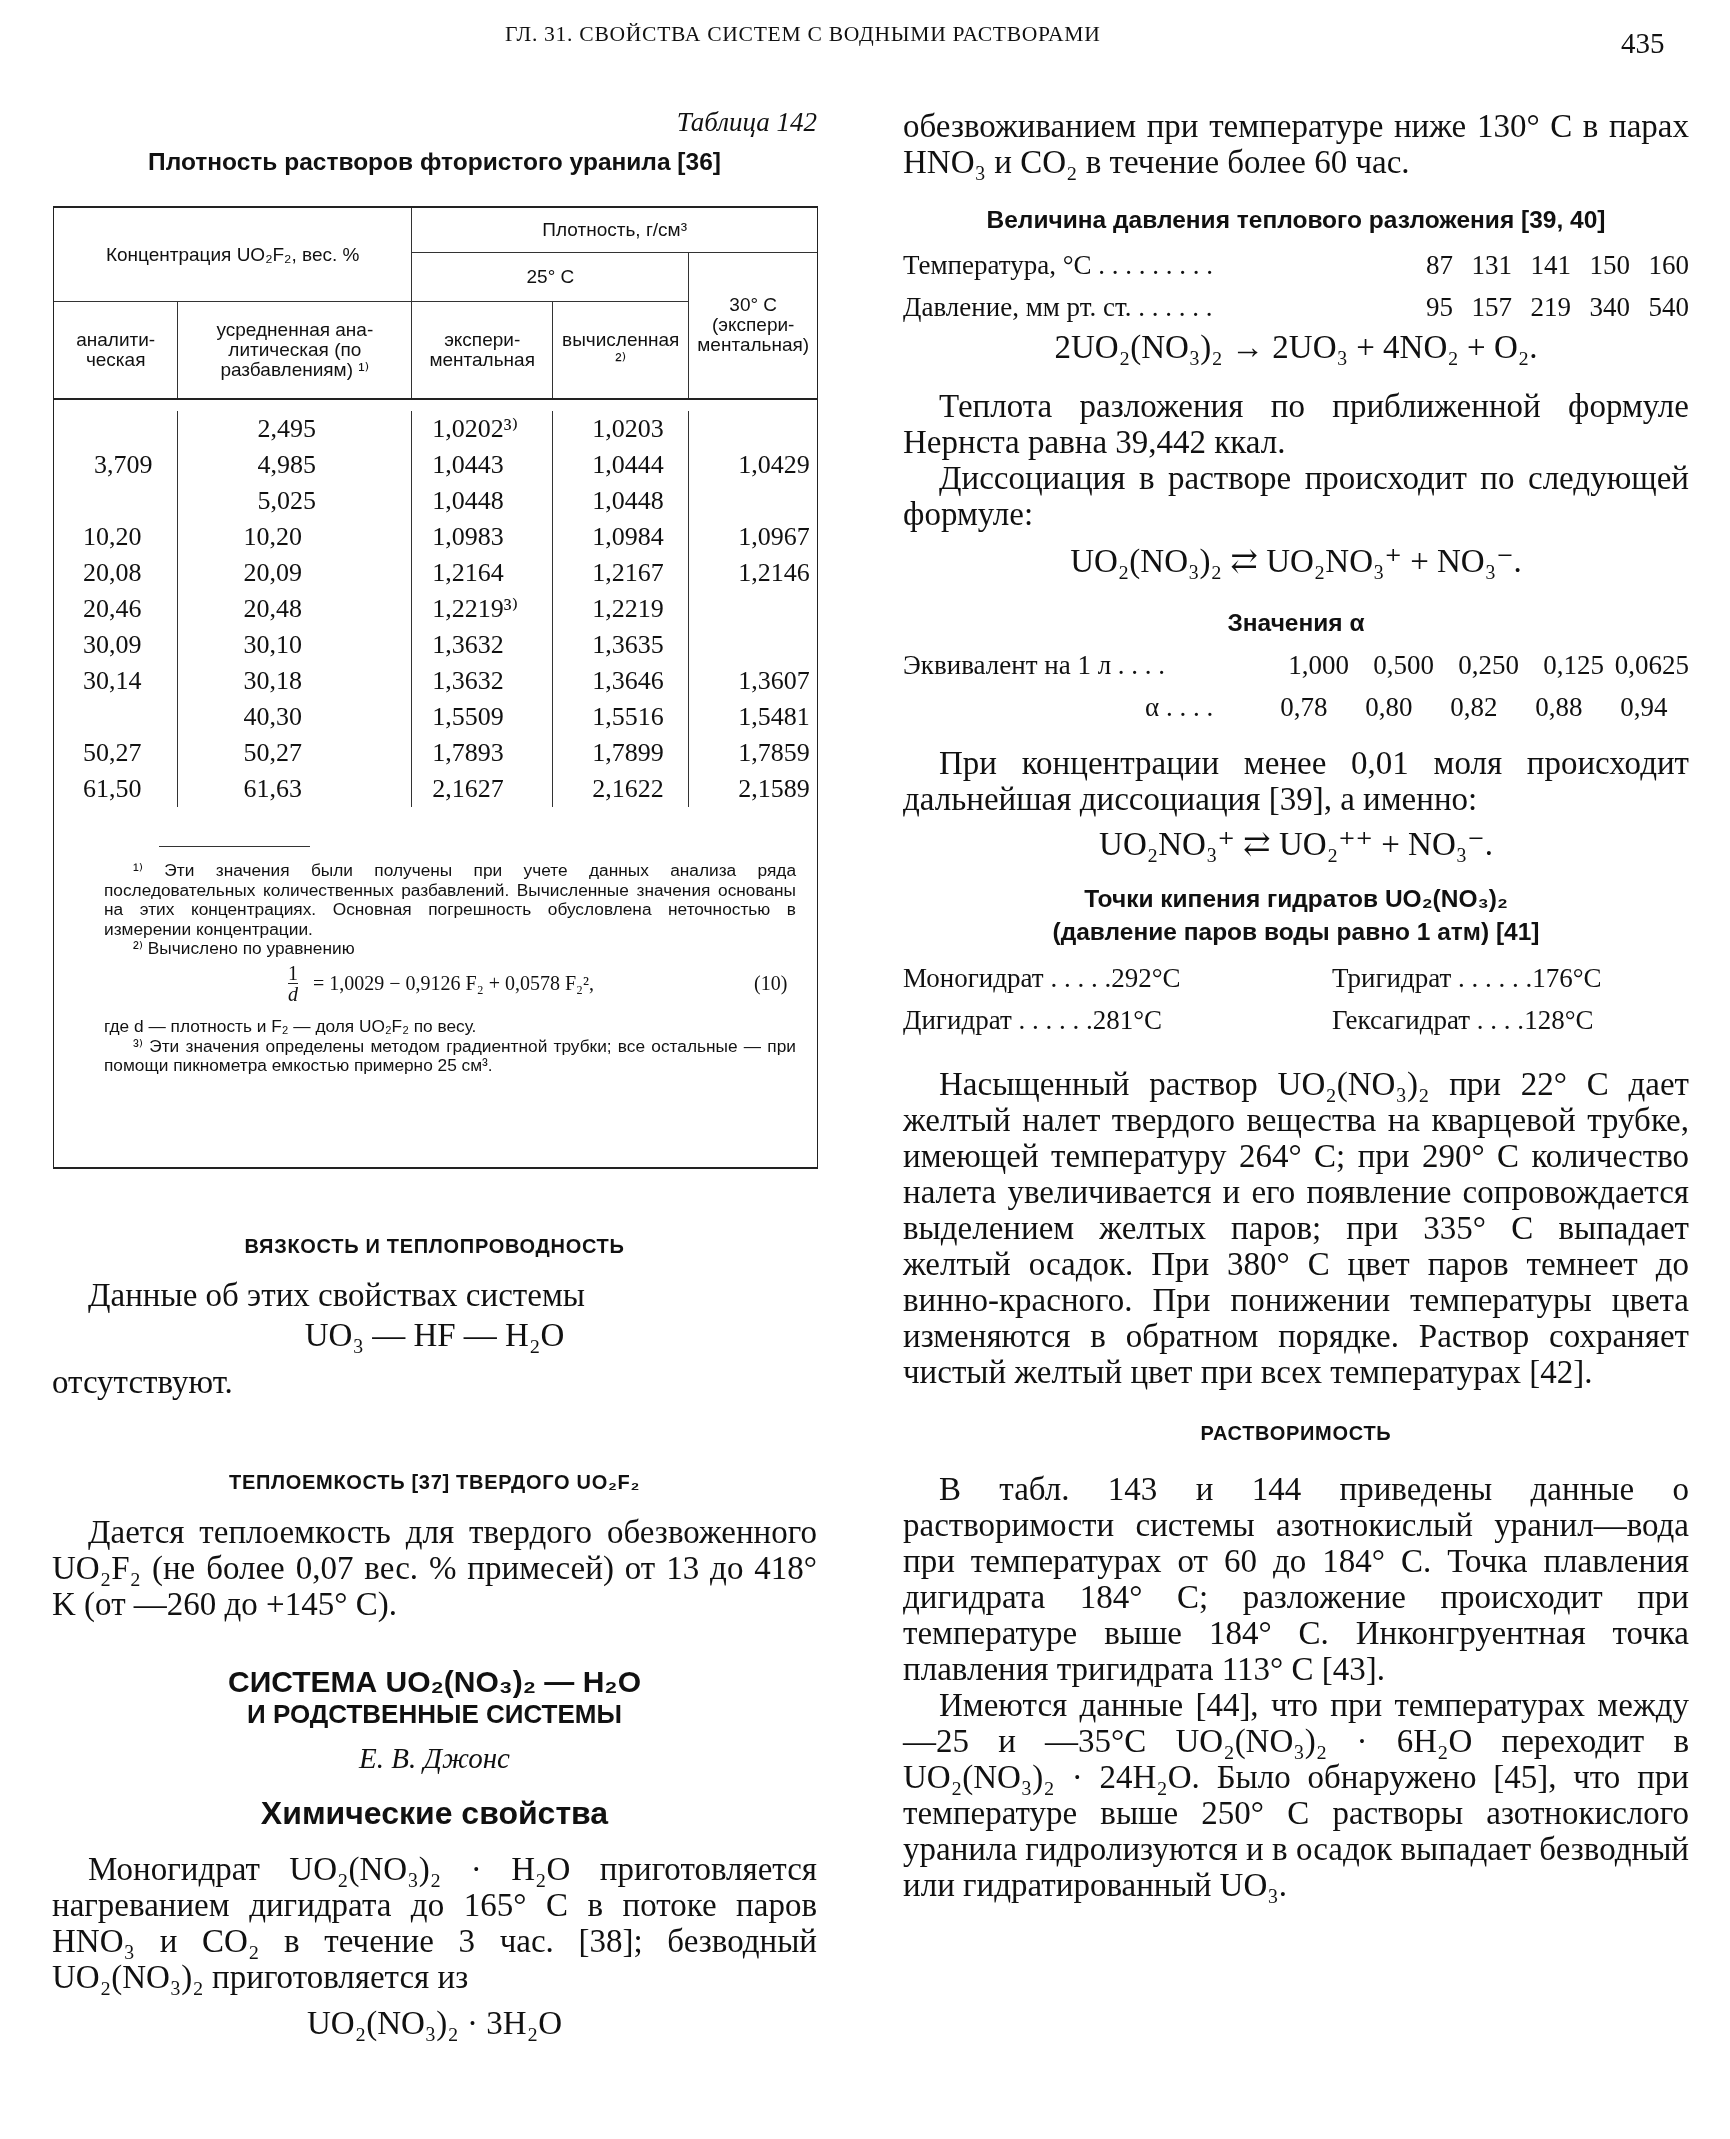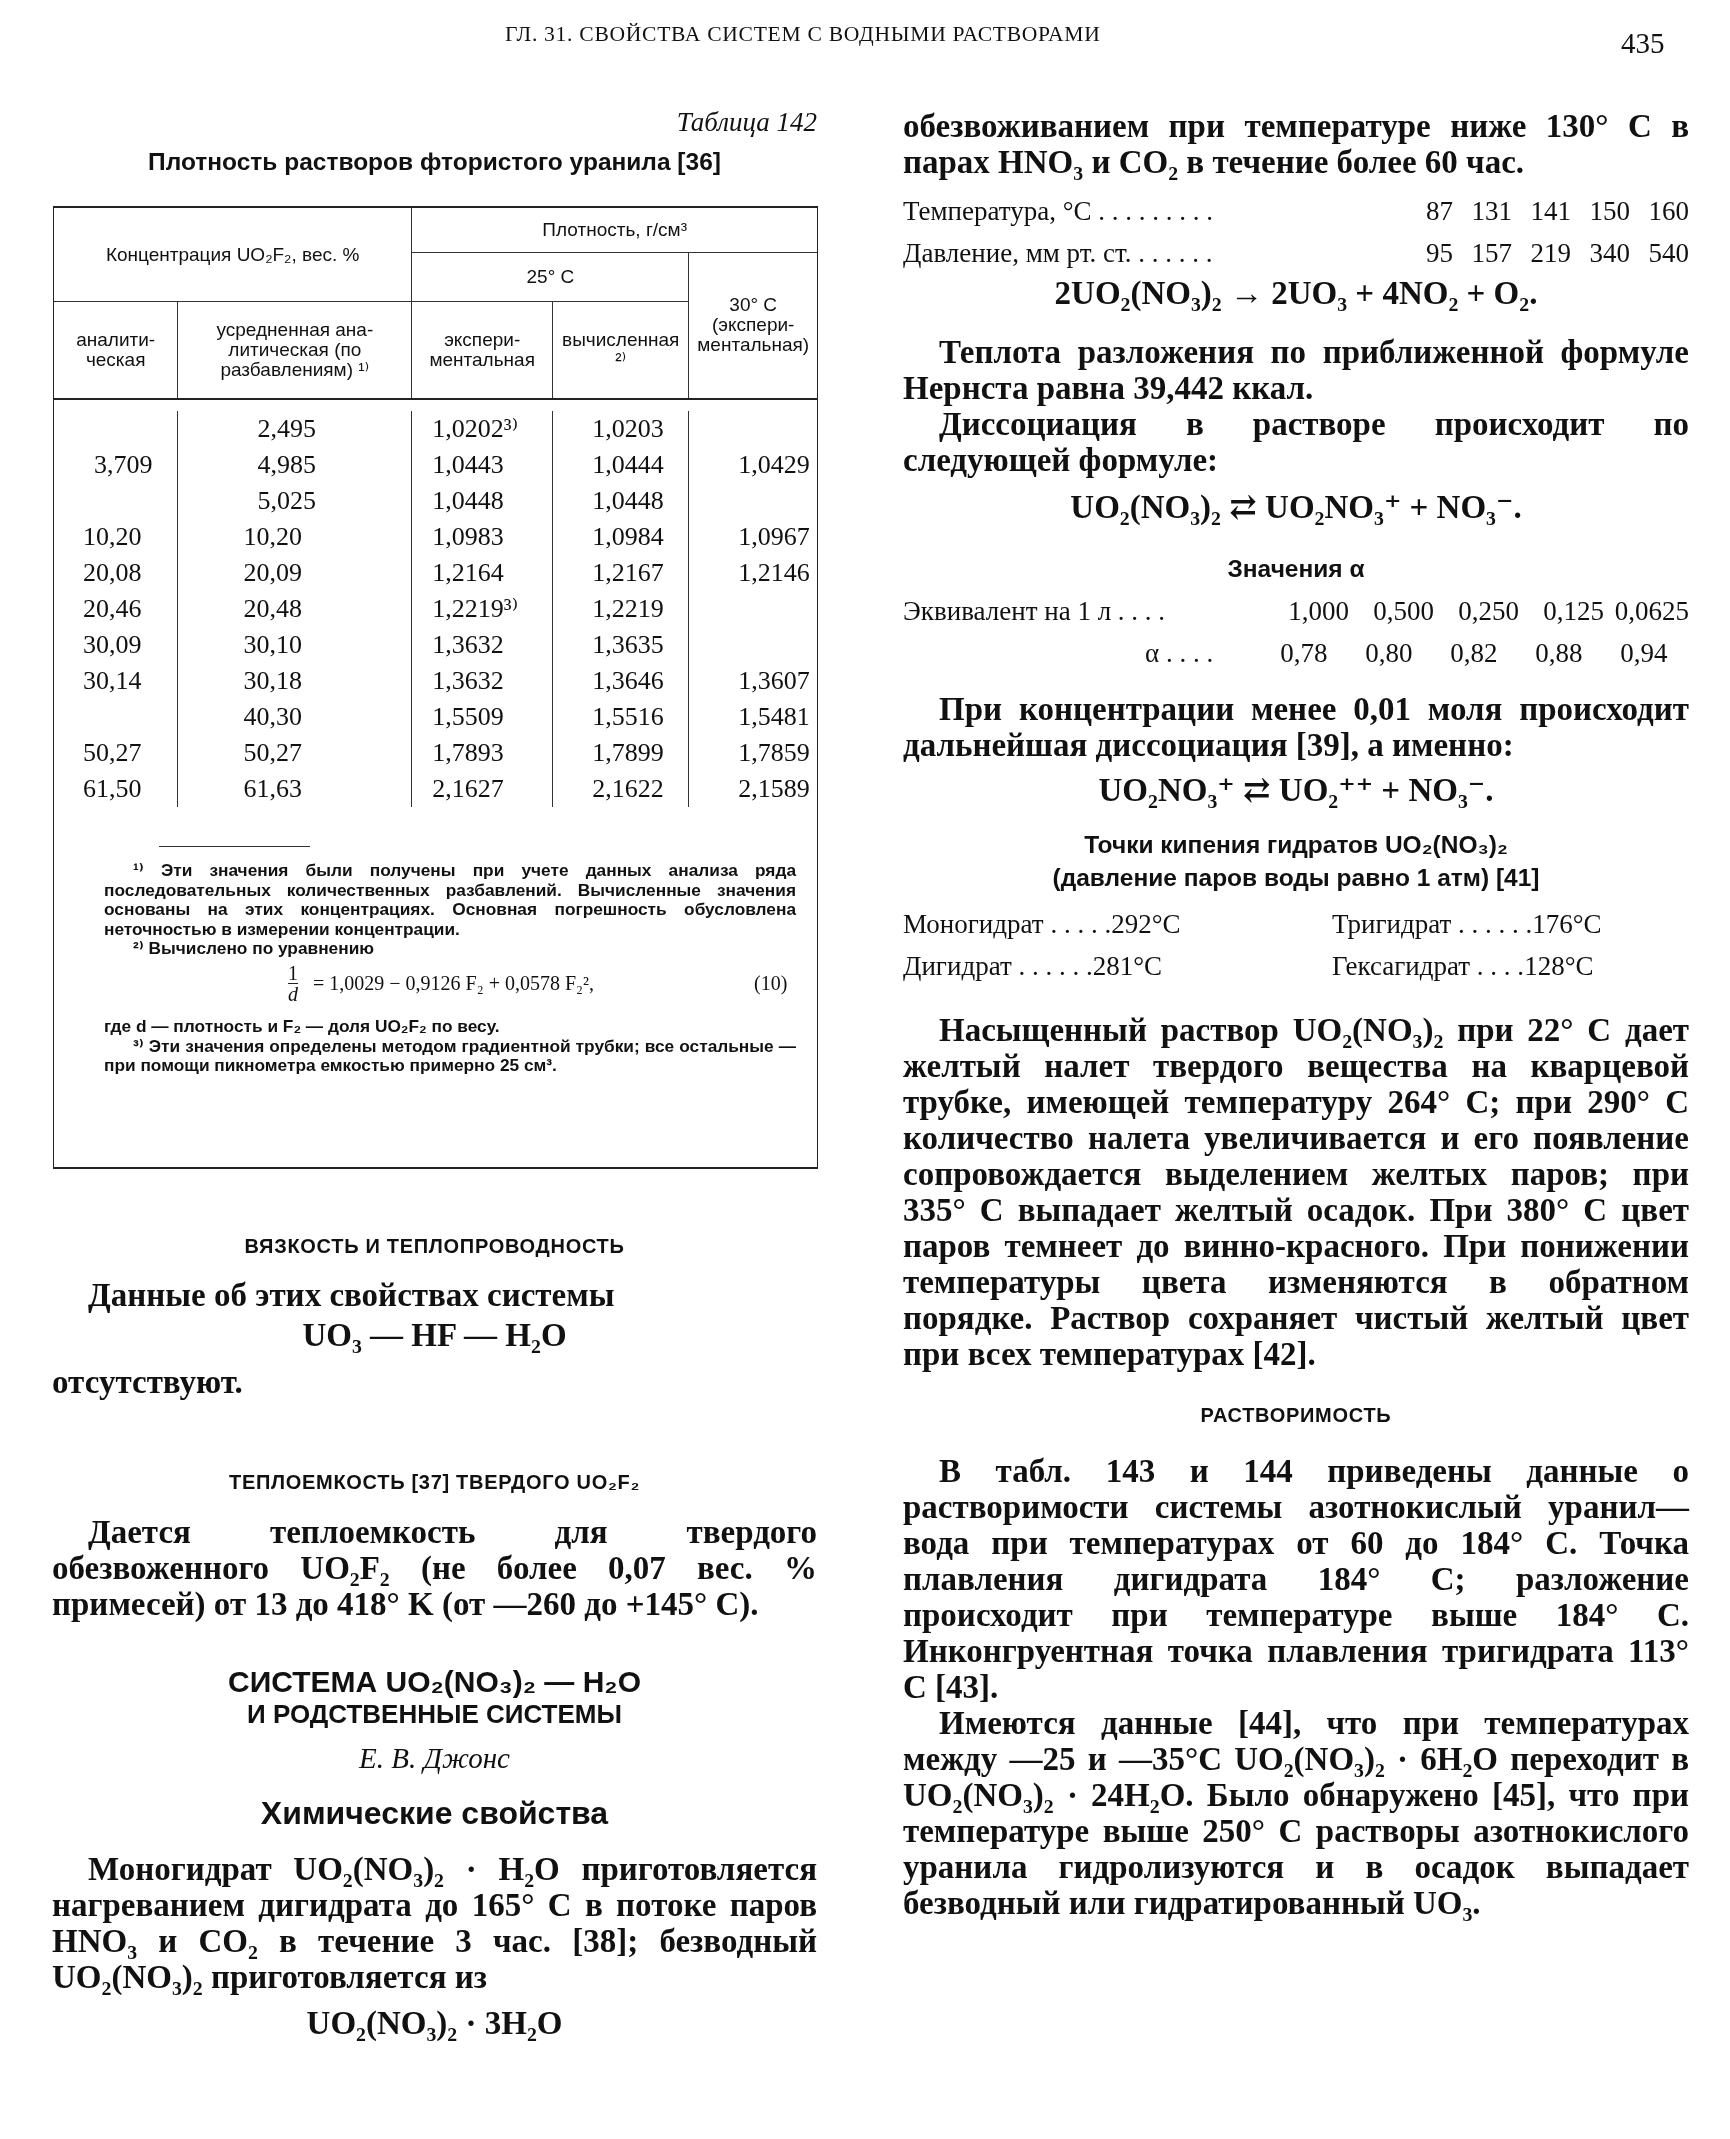--- a/index.html
+++ b/index.html
@@ -4,21 +4,21 @@
 <style>
   html,body{margin:0;padding:0;background:#ffffff;}
   body{width:1731px;height:2140px;position:relative;overflow:hidden;color:#111;
        font-family:"Liberation Serif","DejaVu Serif",serif;}
   .abs{position:absolute;}
   .running-head{left:505px;top:21.6px;font-size:21.6px;letter-spacing:0.7px;}
   .page-num{left:1621px;top:27px;font-size:29px;}
   .col{position:absolute;}
   .left{left:52px;width:765px;}
   .right{left:903px;width:786px;}
-  p{margin:0;font-weight:bold;}
+  p{margin:0;}
   .body{font-size:33px;line-height:36px;text-align:justify;}
   .indent{text-indent:36px;}
   .center{text-align:center;}
   .caps-head{font-family:"Liberation Sans","DejaVu Sans",sans-serif;font-weight:bold;font-size:20px;text-align:center;letter-spacing:0.7px;}
   .bold-head{font-family:"Liberation Sans","DejaVu Sans",sans-serif;font-weight:bold;font-size:24.5px;text-align:center;}
   .formula{font-size:33px;text-align:center;}
   .italic{font-style:italic;}
 
   
   .tbl-caption{font-style:italic;font-size:27px;text-align:right;}
@@ -202,20 +202,21 @@
   <div class="bold-head" style="font-size:26px;line-height:32px;">И РОДСТВЕННЫЕ СИСТЕМЫ</div>
   <div class="center italic" style="font-size:29px;margin-top:11.5px;">Е. В. Джонс</div>
   <div class="bold-head" style="font-size:32px;margin-top:20px;">Химические свойства</div>
   <p class="body indent" style="margin-top:19px;">Моногидрат UO₂(NO₃)₂ · H₂O приготовляется нагреванием дигидрата до 165° C в потоке паров HNO₃ и CO₂ в течение 3 час. [38]; безводный UO₂(NO₃)₂ приготовляется из</p>
   <p class="formula" style="margin-top:10px;">UO₂(NO₃)₂ · 3H₂O</p>
 </div>
 
 <div class="col right" style="top:108px;">
   <p class="body">обезвоживанием при температуре ниже 130° C в парах HNO₃ и CO₂ в течение более 60 час.</p>
 
+  <div class="bold-head" style="margin-top:26px;">Величина давления теплового разложения [39, 40]</div>
   <div class="pressure" style="margin-top:10px;">
     <div class="dot-row">
       <span class="lbl">Температура, °C . . . . . . . . .</span>
       <span class="vals">
         <span>87</span>
           <span>131</span>
           <span>141</span>
           <span>150</span>
           <span>160</span>
       </span>

